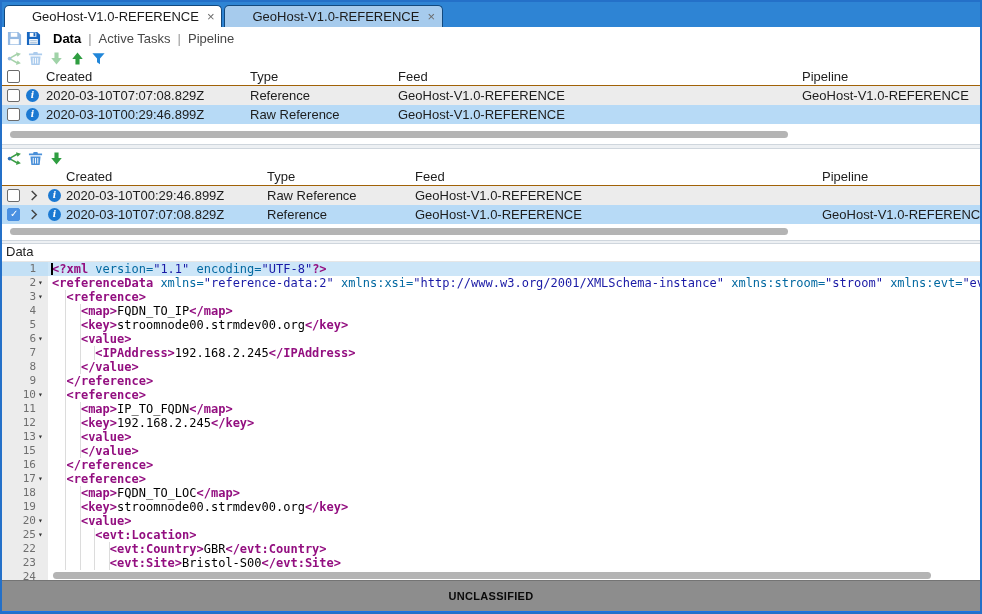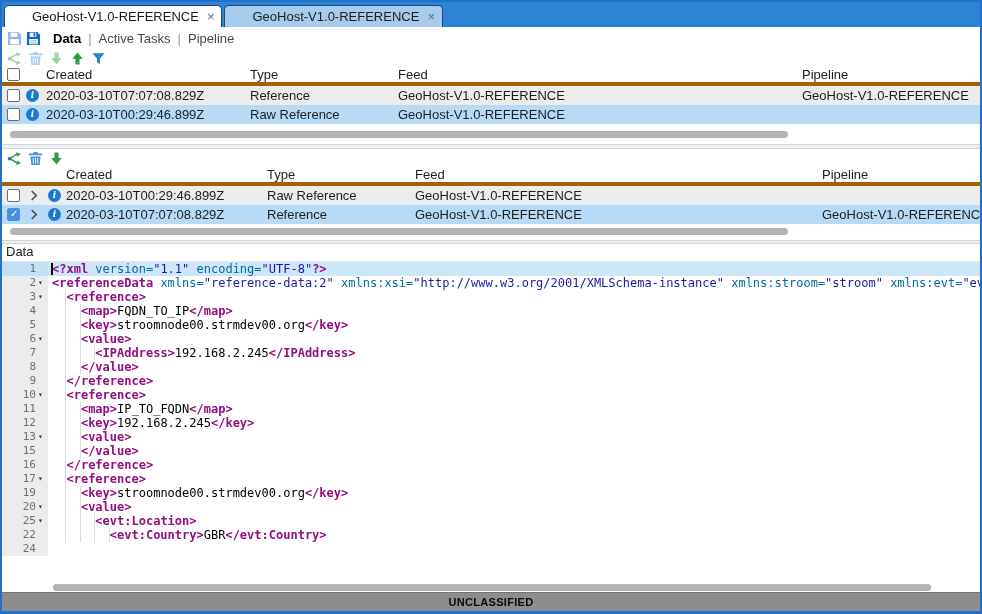--- a/index.html
+++ b/index.html
@@ -24,21 +24,21 @@
   
   .ptb{flex:none;height:18px;display:flex;align-items:center;gap:6px;padding-left:5px;}
   .ibtn{width:15px;height:15px;display:flex;}
   .ibtn svg{width:100%;height:100%;}
   .ibtn.dim{opacity:.45;}
 
   
   .thdr,.trow{display:grid;height:19px;align-items:center;font-size:13px;white-space:nowrap;}
   .g1{grid-template-columns:24px 20px 204px 148px 404px 1fr;}
   .g2{grid-template-columns:24px 22px 18px 201px 148px 407px 1fr;}
-  .thdr{color:#333;font-weight:500;border-bottom:4px solid #a16207;}
+  .thdr{color:#333;font-weight:500;border-bottom:1px solid #a16207;}
   .trow.alt{background:#ececec;}
   .trow.sel{background:#b7daf6;}
   .cell{overflow:hidden;}
   .ccb{padding-left:5px;}
   .cb{width:13px;height:13px;border:1px solid #6b6b6b;border-radius:2px;background:#fff;position:relative;}
   .cb.checked{background:#4a90e2;border-color:#4a90e2;}
   .cb.checked::after{content:"✓";position:absolute;left:2px;top:-1px;color:#fff;font-size:10px;}
   .infoicon{width:13px;height:13px;border-radius:50%;background:#1b79d2;color:#fff;text-align:center;font:italic bold 9px/13px "DejaVu Serif",serif;}
   .cchev{display:flex;align-items:center;padding-left:4px;}
   .cchev svg{width:8px;height:11px;}
@@ -65,21 +65,21 @@
   .tk-tag{color:#930f80;font-weight:bold;}
   .tk-att{color:#0369a1;}
   .tk-str{color:#1a1aa6;}
   .tk-pl{color:#000;}
   .tk-ws{background:repeating-linear-gradient(to right,transparent 0 calc(2ch - 1px),#dcdcdc calc(2ch - 1px) 2ch);}
   .cursor{position:absolute;left:3px;top:1px;width:2px;height:12px;background:#000;}
   .edscroll{position:absolute;left:46px;right:0;bottom:0;height:9px;background:#fff;}
   .pill2{position:absolute;left:5px;top:1px;width:878px;height:7px;background:#b4b4b4;border-radius:4px;}
 
   
-  .footer{flex:none;height:20px;background:#8d8d8d;border-top:1px solid #747474;border-bottom:1px solid #1a73e8;display:flex;align-items:center;justify-content:center;font-size:11px;font-weight:700;color:#0a0a0a;letter-spacing:.3px;}
+  .footer{flex:none;height:32px;background:#8d8d8d;border-top:1px solid #747474;border-bottom:1px solid #1a73e8;display:flex;align-items:center;justify-content:center;font-size:11px;font-weight:700;color:#0a0a0a;letter-spacing:.3px;}
 </style>
 </head>
 <body>
 
 <div id="app">
 
   <div class="tabbar">
     <div class="tab active">
       <span class="tabicon"></span>
       <span>GeoHost-V1.0-REFERENCE</span>
@@ -279,24 +279,26 @@
         <div class="line"><div class="gut"><div class="lnum">7</div><div class="fold"></div></div><div class="code"><span class="tk-ws">      </span><span class="tk-tag">&lt;IPAddress&gt;</span><span class="tk-pl">192.168.2.245</span><span class="tk-tag">&lt;/IPAddress&gt;</span></div></div>
         <div class="line"><div class="gut"><div class="lnum">8</div><div class="fold"></div></div><div class="code"><span class="tk-ws">    </span><span class="tk-tag">&lt;/value&gt;</span></div></div>
         <div class="line"><div class="gut"><div class="lnum">9</div><div class="fold"></div></div><div class="code"><span class="tk-ws">  </span><span class="tk-tag">&lt;/reference&gt;</span></div></div>
         <div class="line"><div class="gut"><div class="lnum">10</div><div class="fold">▾</div></div><div class="code"><span class="tk-ws">  </span><span class="tk-tag">&lt;reference&gt;</span></div></div>
         <div class="line"><div class="gut"><div class="lnum">11</div><div class="fold"></div></div><div class="code"><span class="tk-ws">    </span><span class="tk-tag">&lt;map&gt;</span><span class="tk-pl">IP_TO_FQDN</span><span class="tk-tag">&lt;/map&gt;</span></div></div>
         <div class="line"><div class="gut"><div class="lnum">12</div><div class="fold"></div></div><div class="code"><span class="tk-ws">    </span><span class="tk-tag">&lt;key&gt;</span><span class="tk-pl">192.168.2.245</span><span class="tk-tag">&lt;/key&gt;</span></div></div>
         <div class="line"><div class="gut"><div class="lnum">13</div><div class="fold">▾</div></div><div class="code"><span class="tk-ws">    </span><span class="tk-tag">&lt;value&gt;</span></div></div>
         <div class="line"><div class="gut"><div class="lnum">15</div><div class="fold"></div></div><div class="code"><span class="tk-ws">    </span><span class="tk-tag">&lt;/value&gt;</span></div></div>
         <div class="line"><div class="gut"><div class="lnum">16</div><div class="fold"></div></div><div class="code"><span class="tk-ws">  </span><span class="tk-tag">&lt;/reference&gt;</span></div></div>
         <div class="line"><div class="gut"><div class="lnum">17</div><div class="fold">▾</div></div><div class="code"><span class="tk-ws">  </span><span class="tk-tag">&lt;reference&gt;</span></div></div>
+        <div class="line"><div class="gut"><div class="lnum">18</div><div class="fold"></div></div><div class="code"><span class="tk-ws">    </span><span class="tk-tag">&lt;map&gt;</span><span class="tk-pl">FQDN_TO_LOC</span><span class="tk-tag">&lt;/map&gt;</span></div></div>
         <div class="line"><div class="gut"><div class="lnum">19</div><div class="fold"></div></div><div class="code"><span class="tk-ws">    </span><span class="tk-tag">&lt;key&gt;</span><span class="tk-pl">stroomnode00.strmdev00.org</span><span class="tk-tag">&lt;/key&gt;</span></div></div>
         <div class="line"><div class="gut"><div class="lnum">20</div><div class="fold">▾</div></div><div class="code"><span class="tk-ws">    </span><span class="tk-tag">&lt;value&gt;</span></div></div>
         <div class="line"><div class="gut"><div class="lnum">25</div><div class="fold">▾</div></div><div class="code"><span class="tk-ws">      </span><span class="tk-tag">&lt;evt:Location&gt;</span></div></div>
         <div class="line"><div class="gut"><div class="lnum">22</div><div class="fold"></div></div><div class="code"><span class="tk-ws">        </span><span class="tk-tag">&lt;evt:Country&gt;</span><span class="tk-pl">GBR</span><span class="tk-tag">&lt;/evt:Country&gt;</span></div></div>
+        <div class="line"><div class="gut"><div class="lnum">23</div><div class="fold"></div></div><div class="code"><span class="tk-ws">        </span><span class="tk-tag">&lt;evt:Site&gt;</span><span class="tk-pl">Bristol-S00</span><span class="tk-tag">&lt;/evt:Site&gt;</span></div></div>
         <div class="line"><div class="gut"><div class="lnum">24</div><div class="fold"></div></div><div class="code"></div></div>
       </div>
     <div class="edscroll">
         <div class="pill2"></div>
       </div>
   </div>
 
   <div class="footer">
     <span>UNCLASSIFIED</span>
   </div>

